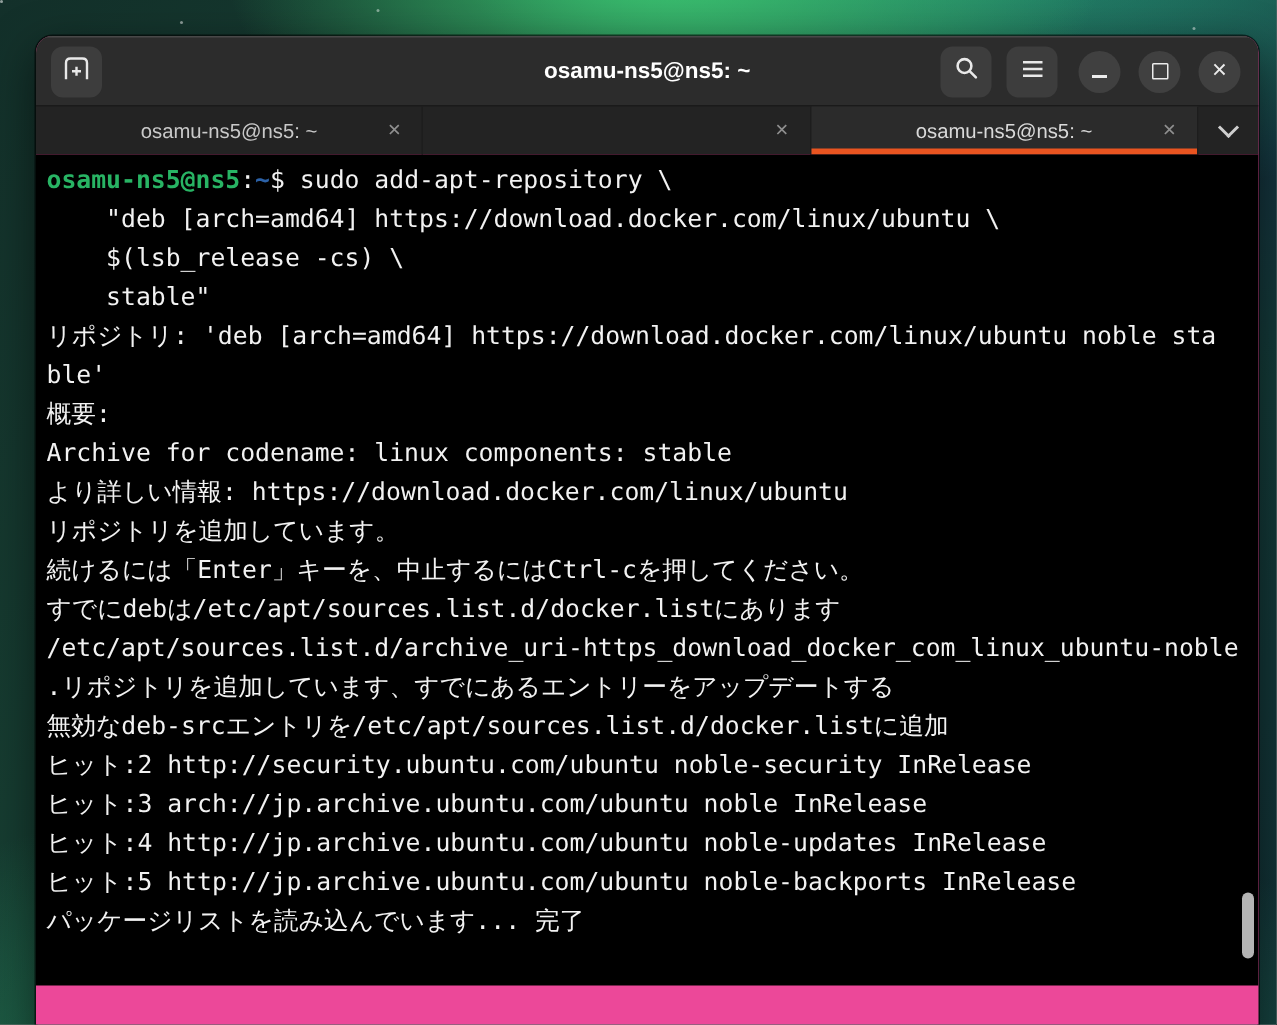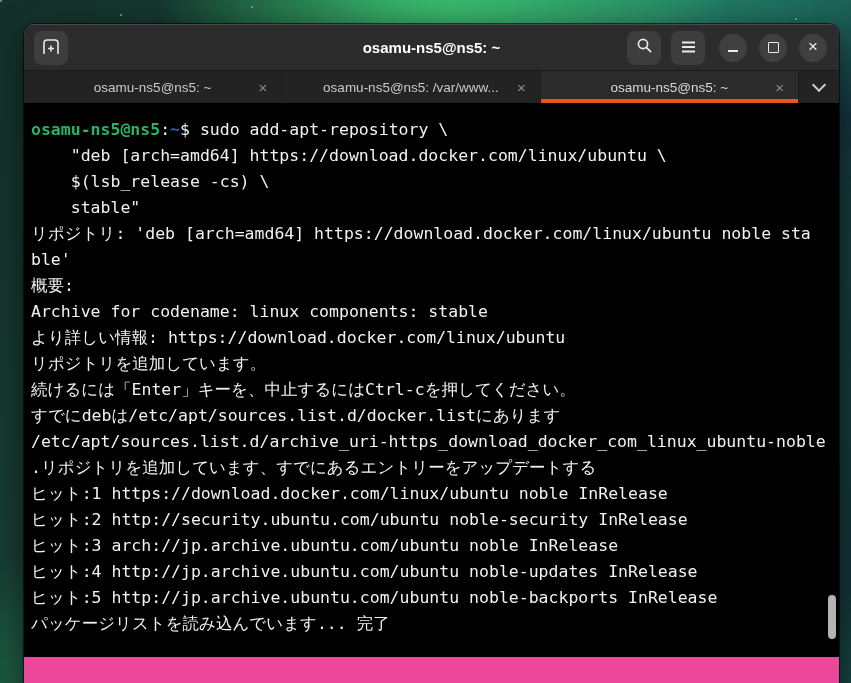--- a/index.html
+++ b/index.html
@@ -48,21 +48,21 @@
   .tab.active{background:#2b2b2b;color:#d9d9d9;}
   .tab.active::after{content:"";position:absolute;left:0;right:0;bottom:0;height:4px;background:#E95420;}
   .tab-close{position:absolute;right:14px;top:50%;transform:translateY(-50%);color:#8f8f8f;
     font-size:15px;line-height:1;cursor:pointer;}
   .tab-overflow{width:40px;display:flex;align-items:center;justify-content:center;cursor:pointer;}
   .chevron-down{width:8px;height:8px;border-right:2px solid #cfcfcf;border-bottom:2px solid #cfcfcf;
     transform:rotate(45deg);margin-top:-4px;}
   
   .terminal{position:relative;height:554px;background:#000000;color:#f2f2f2;
     font-family:"DejaVu Sans Mono","Liberation Mono",monospace;font-size:16.5px;line-height:26px;
-    padding:14px 0 0 7px;box-sizing:border-box;overflow:hidden;cursor:text;}
+    padding:4px 0 0 7px;box-sizing:border-box;overflow:hidden;cursor:text;}
   .term-line{white-space:pre;}
   .c-green{color:#28b464;font-weight:bold;}
   .c-blue{color:#2c62a8;font-weight:bold;}
   .scroll-thumb{position:absolute;right:3px;top:492px;width:8px;height:44px;border-radius:4px;
     background:#b4b4b4;cursor:pointer;}
 </style>
 </head>
 <body>
 
 <div class="stars"></div>
@@ -111,21 +111,20 @@
       </div>
     </div>
   </div>
 
   <div class="tabbar">
     <div class="tab">
       <span>osamu-ns5@ns5: ~</span>
       <span class="tab-close">×</span>
     </div>
     <div class="tab">
-      <span>osamu-ns5@ns5: /var/www...</span>
       <span class="tab-close">×</span>
     </div>
     <div class="tab active">
       <span>osamu-ns5@ns5: ~</span>
       <span class="tab-close">×</span>
     </div>
     <div class="tab-overflow">
       <span class="chevron-down"></span>
     </div>
   </div>
@@ -139,21 +138,21 @@
         <div class="term-line"><span>リポジトリ: 'deb [arch=amd64] https://download.docker.com/linux/ubuntu noble sta</span></div>
         <div class="term-line"><span>ble'</span></div>
         <div class="term-line"><span>概要:</span></div>
         <div class="term-line"><span>Archive for codename: linux components: stable</span></div>
         <div class="term-line"><span>より詳しい情報: https://download.docker.com/linux/ubuntu</span></div>
         <div class="term-line"><span>リポジトリを追加しています。</span></div>
         <div class="term-line"><span>続けるには「Enter」キーを、中止するにはCtrl-cを押してください。</span></div>
         <div class="term-line"><span>すでにdebは/etc/apt/sources.list.d/docker.listにあります</span></div>
         <div class="term-line"><span>/etc/apt/sources.list.d/archive_uri-https_download_docker_com_linux_ubuntu-noble</span></div>
         <div class="term-line"><span>.リポジトリを追加しています、すでにあるエントリーをアップデートする</span></div>
-        <div class="term-line"><span>ヒット:1 https://download.docker.com/linux/ubuntu noble InRelease</span></div>
+        <div class="term-line"><span>無効なdeb-srcエントリを/etc/apt/sources.list.d/docker.listに追加</span></div>
         <div class="term-line"><span>ヒット:2 http://security.ubuntu.com/ubuntu noble-security InRelease</span></div>
         <div class="term-line"><span>ヒット:3 arch://jp.archive.ubuntu.com/ubuntu noble InRelease</span></div>
         <div class="term-line"><span>ヒット:4 http://jp.archive.ubuntu.com/ubuntu noble-updates InRelease</span></div>
         <div class="term-line"><span>ヒット:5 http://jp.archive.ubuntu.com/ubuntu noble-backports InRelease</span></div>
         <div class="term-line"><span>パッケージリストを読み込んでいます... 完了</span></div>
       </div>
     <div class="scroll-thumb"></div>
   </div>
 
 </div>

